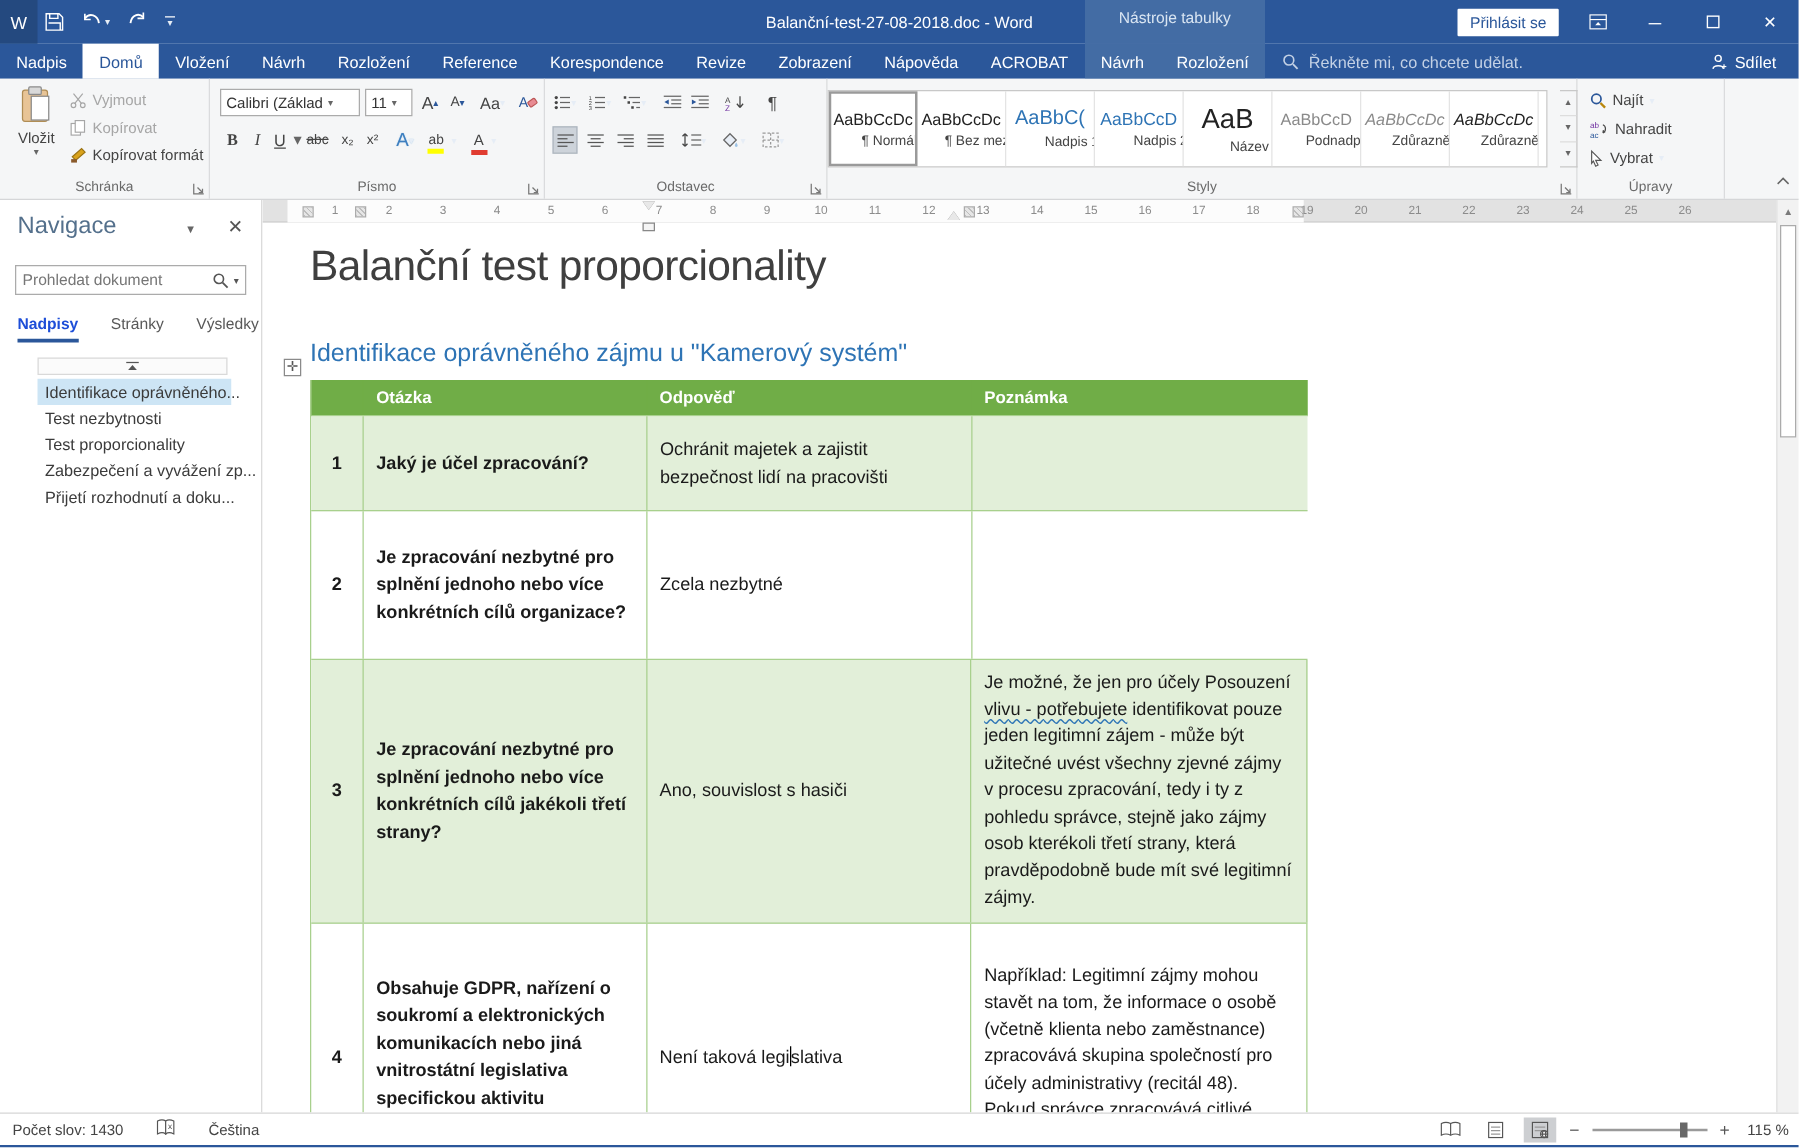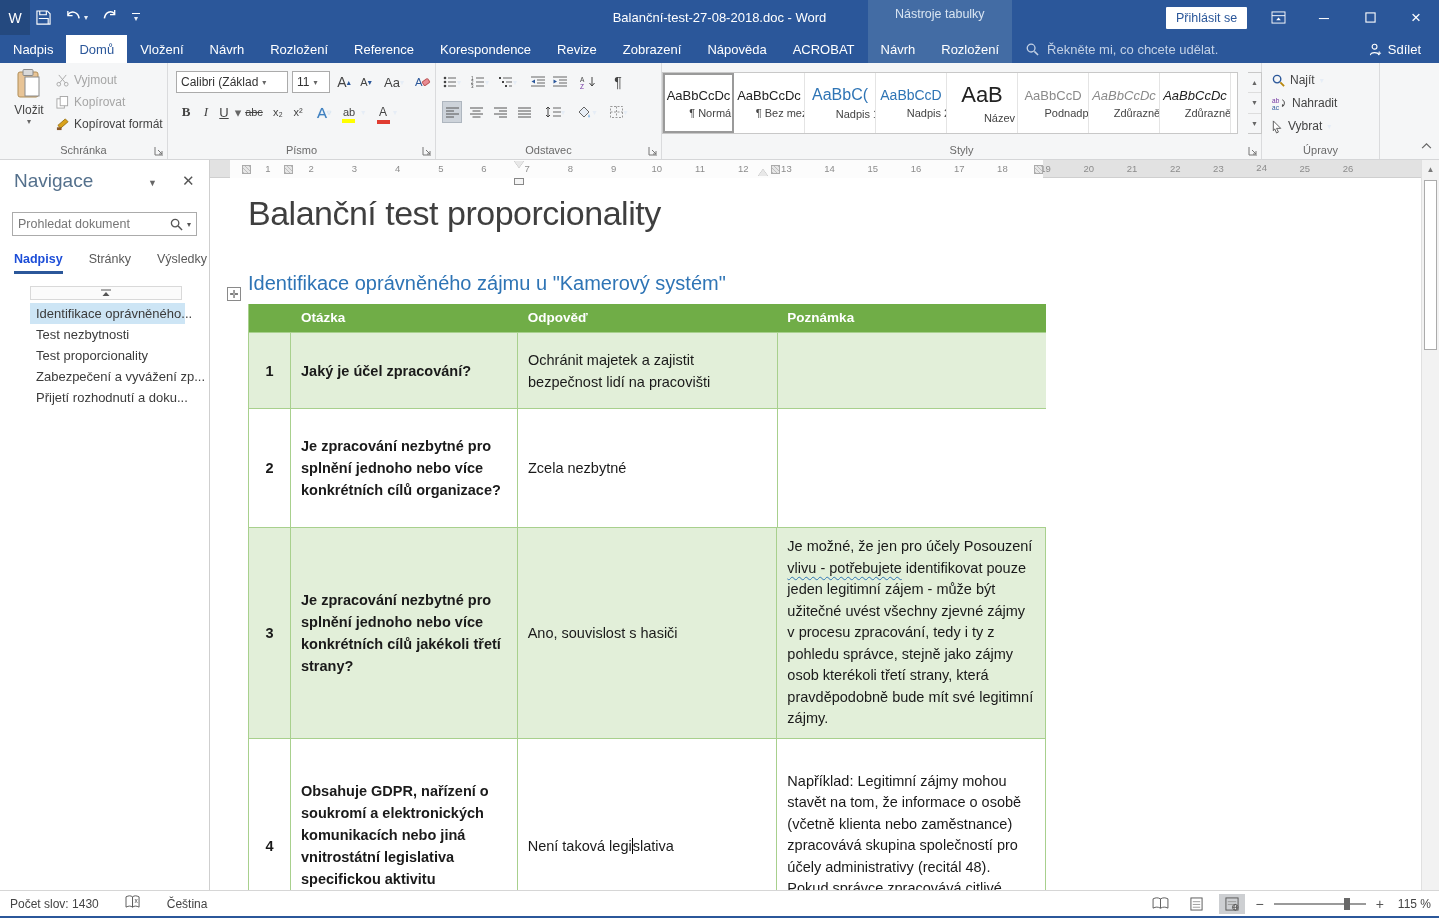--- a/index.html
+++ b/index.html
@@ -586,21 +586,21 @@
         <span class="rnum" style="left: 619.6px;">14</span>
         <span class="rnum" style="left: 662.8px;">15</span>
         <span class="rnum" style="left: 706px;">16</span>
         <span class="rnum" style="left: 749.2px;">17</span>
         <span class="rnum" style="left: 792.4px;">18</span>
         <span class="rnum" style="left: 835.6px;">19</span>
         <span class="rnum" style="left: 878.8px;">20</span>
         <span class="rnum" style="left: 922px;">21</span>
         <span class="rnum" style="left: 965.2px;">22</span>
         <span class="rnum" style="left: 1008.4px;">23</span>
-        <span class="rnum" style="left: 1051.6px; font-family: Liberation Mono, monospace;">24</span>
+        <span class="rnum" style="left: 1051.6px;">24</span>
         <span class="rnum" style="left: 1094.8px;">25</span>
         <span class="rnum" style="left: 1138px;">26</span>
       </div>
     <span class="rgrid" style="left:32px;"></span>
     <span class="rgrid" style="left:74px;"></span>
     <span class="rgrid" style="left:561px;"></span>
     <span class="rgrid" style="left:824px;"></span>
     <span class="tri-up firstline" style="left:304px;"></span>
     <span class="tri-up rindent" style="left:548px;"></span>
   </div>

